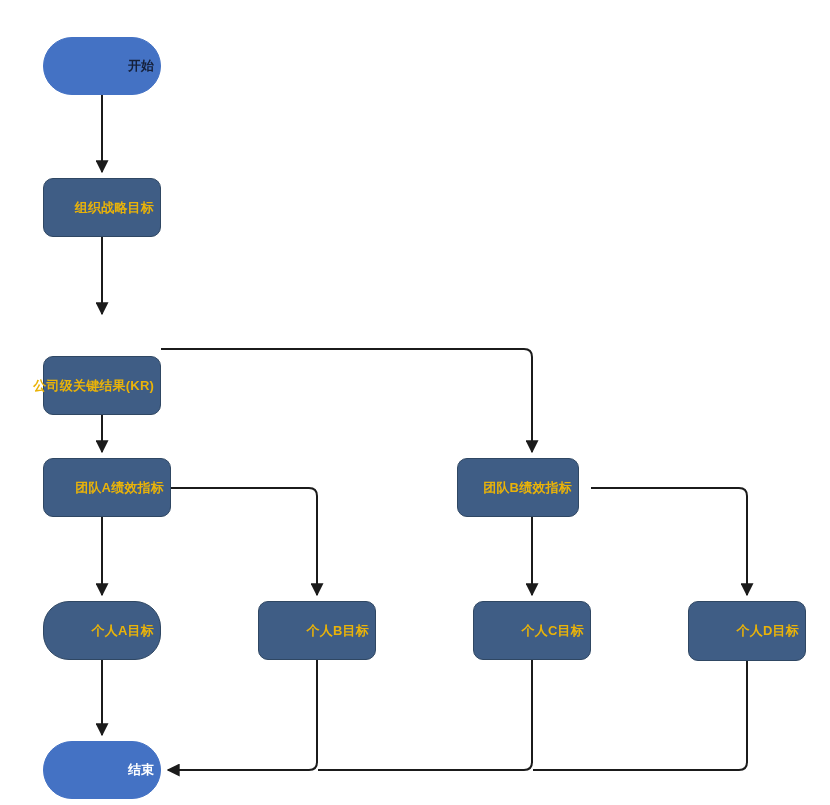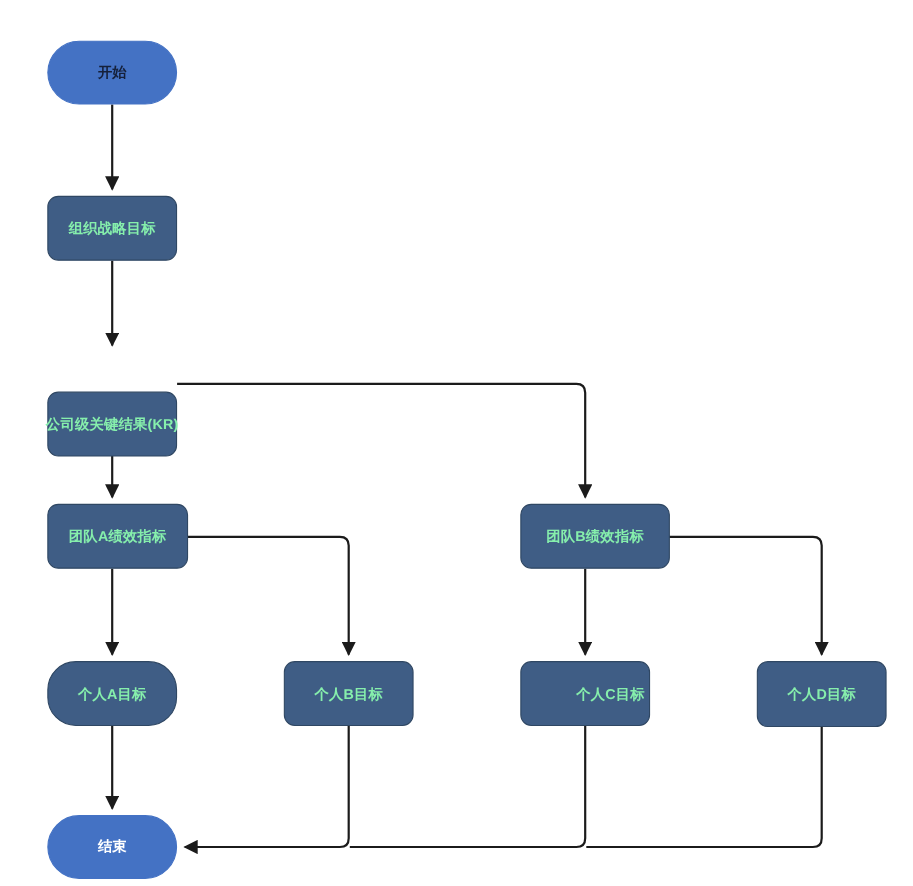--- a/index.html
+++ b/index.html
@@ -31,30 +31,30 @@
     stroke: #1b1b1b;
     stroke-width: 2;
     stroke-linecap: butt;
     stroke-linejoin: round;
   }
   .node {
     position: absolute;
     box-sizing: border-box;
     display: flex;
     align-items: center;
-    justify-content: center;
+    justify-content: flex-end;
     text-align: center;
     line-height: 1.2;
     user-select: none;
   }
   .node-process {
     background: #3f5d85;
     border: 1px solid #2f4763;
     border-radius: 10px;
-    color: #86efac;
+    color: #eab308;
     font-size: 13px;
     font-weight: bold;
     letter-spacing: 0.2px;
   }
   .node-terminator {
     background: #4472c4;
     border: 1px solid #4472c4;
     border-radius: 30px;
     font-size: 13px;
     font-weight: bold;
@@ -117,21 +117,21 @@
   </div>
 
   <div class="node node-process" style="left:43px; top:320px; width:118px; height:59px;margin-top:36px;">
     <span class="node-label">公司级关键结果(KR)</span>
   </div>
 
   <div class="node node-process" style="left:43px; top:458px; width:128px; height:59px;">
     <span class="node-label">团队A绩效指标</span>
   </div>
 
-  <div class="node node-process" style="left:473px; top:458px; width:136px; height:59px;">
+  <div class="node node-process" style="left:457px; top:458px; width:122px; height:59px;">
     <span class="node-label">团队B绩效指标</span>
   </div>
 
   <div class="node node-process" style="left:43px; top:601px; width:118px; height:59px;border-radius:26px;">
     <span class="node-label">个人A目标</span>
   </div>
 
   <div class="node node-process" style="left:258px; top:601px; width:118px; height:59px;">
     <span class="node-label">个人B目标</span>
   </div>

